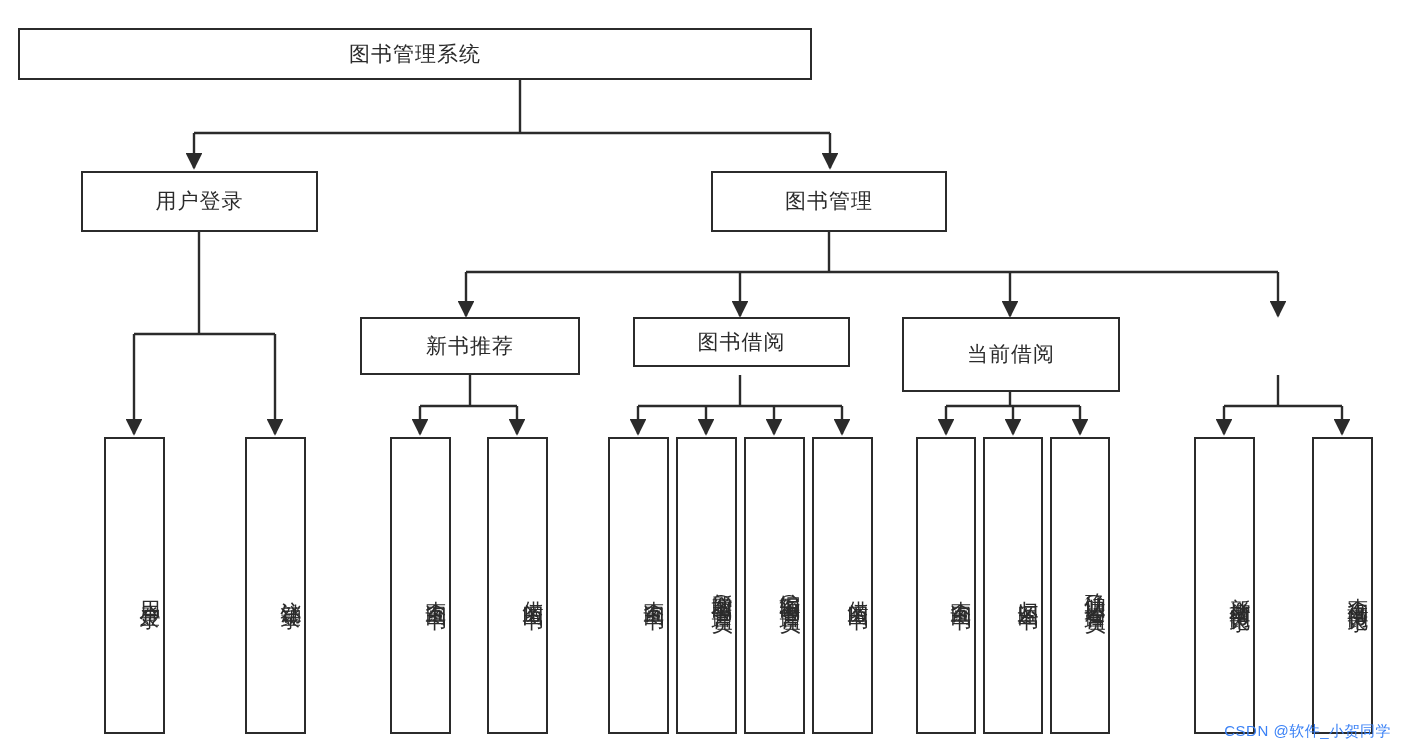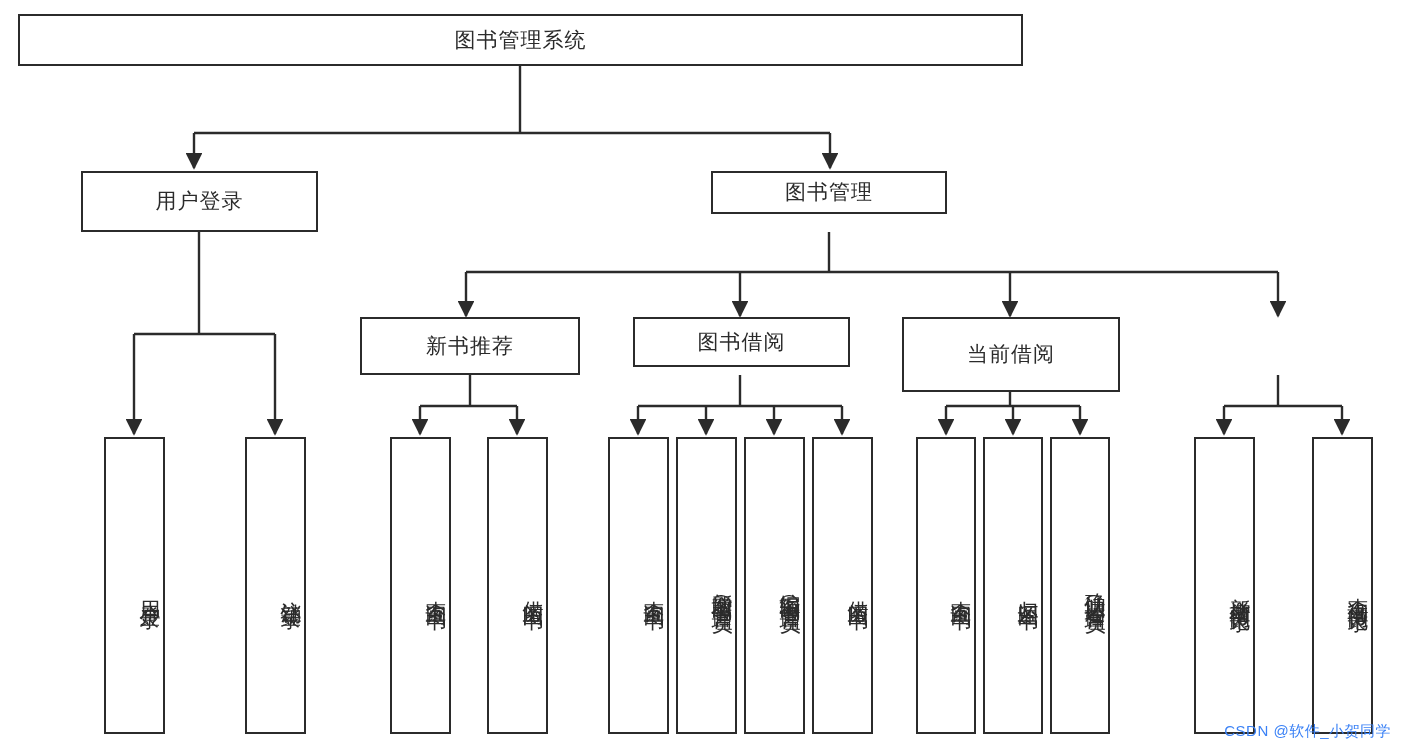--- a/index.html
+++ b/index.html
@@ -90,24 +90,24 @@
       <path d="M1013,406 L1013,434" marker-end="url(#arrow)"></path>
       <path d="M1080,406 L1080,434" marker-end="url(#arrow)"></path>
 
       <path d="M1278,375 L1278,406"></path>
       <path d="M1224,406 L1342,406"></path>
       <path d="M1224,406 L1224,434" marker-end="url(#arrow)"></path>
       <path d="M1342,406 L1342,434" marker-end="url(#arrow)"></path>
     </g>
   </svg>
 
-  <div class="node root h" style="left:18px;top:14px;width:1005px;height:52px;text-align:right;">图书管理系统</div>
+  <div class="node root h" style="left:18px;top:28px;width:794px;height:52px;text-align:right;">图书管理系统</div>
 
   <div class="node h" style="left:81px;top:171px;width:237px;height:61px;">用户登录</div>
-  <div class="node h" style="left:711px;top:171px;width:236px;height:43px;">图书管理</div>
+  <div class="node h" style="left:711px;top:171px;width:236px;height:61px;">图书管理</div>
 
   <div class="node h" style="left:360px;top:317px;width:220px;height:58px;">新书推荐</div>
   <div class="node h" style="left:633px;top:317px;width:217px;height:50px;">图书借阅</div>
   <div class="node h" style="left:902px;top:317px;width:218px;height:75px;">当前借阅</div>
 
   <div class="node v" style="left:104px;top:437px;width:61px;height:297px;">用户登录</div>
   <div class="node v" style="left:245px;top:437px;width:61px;height:297px;">注销登录</div>
 
   <div class="node v" style="left:390px;top:437px;width:61px;height:297px;">查询图书</div>
   <div class="node v" style="left:487px;top:437px;width:61px;height:297px;">借阅图书</div>

